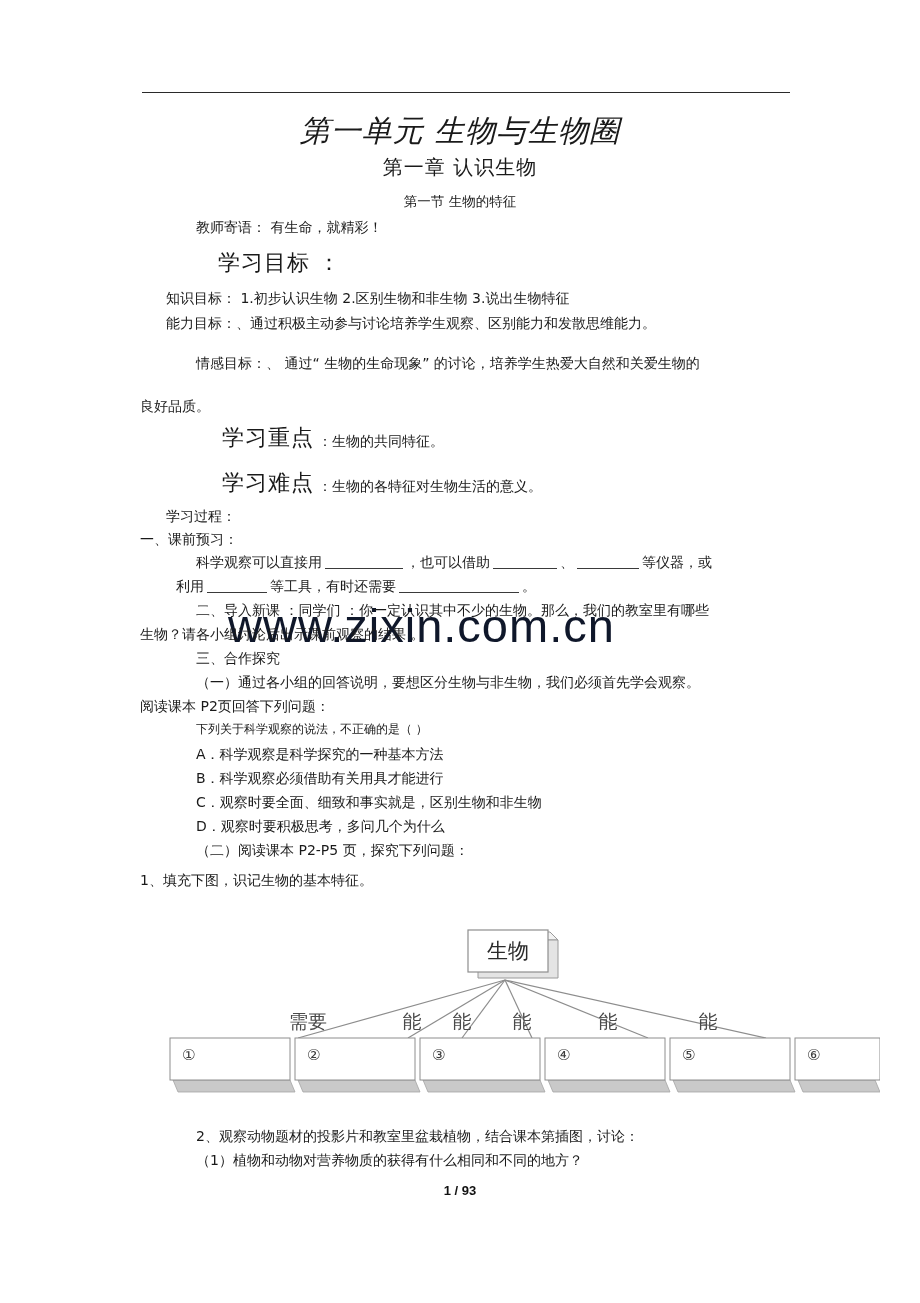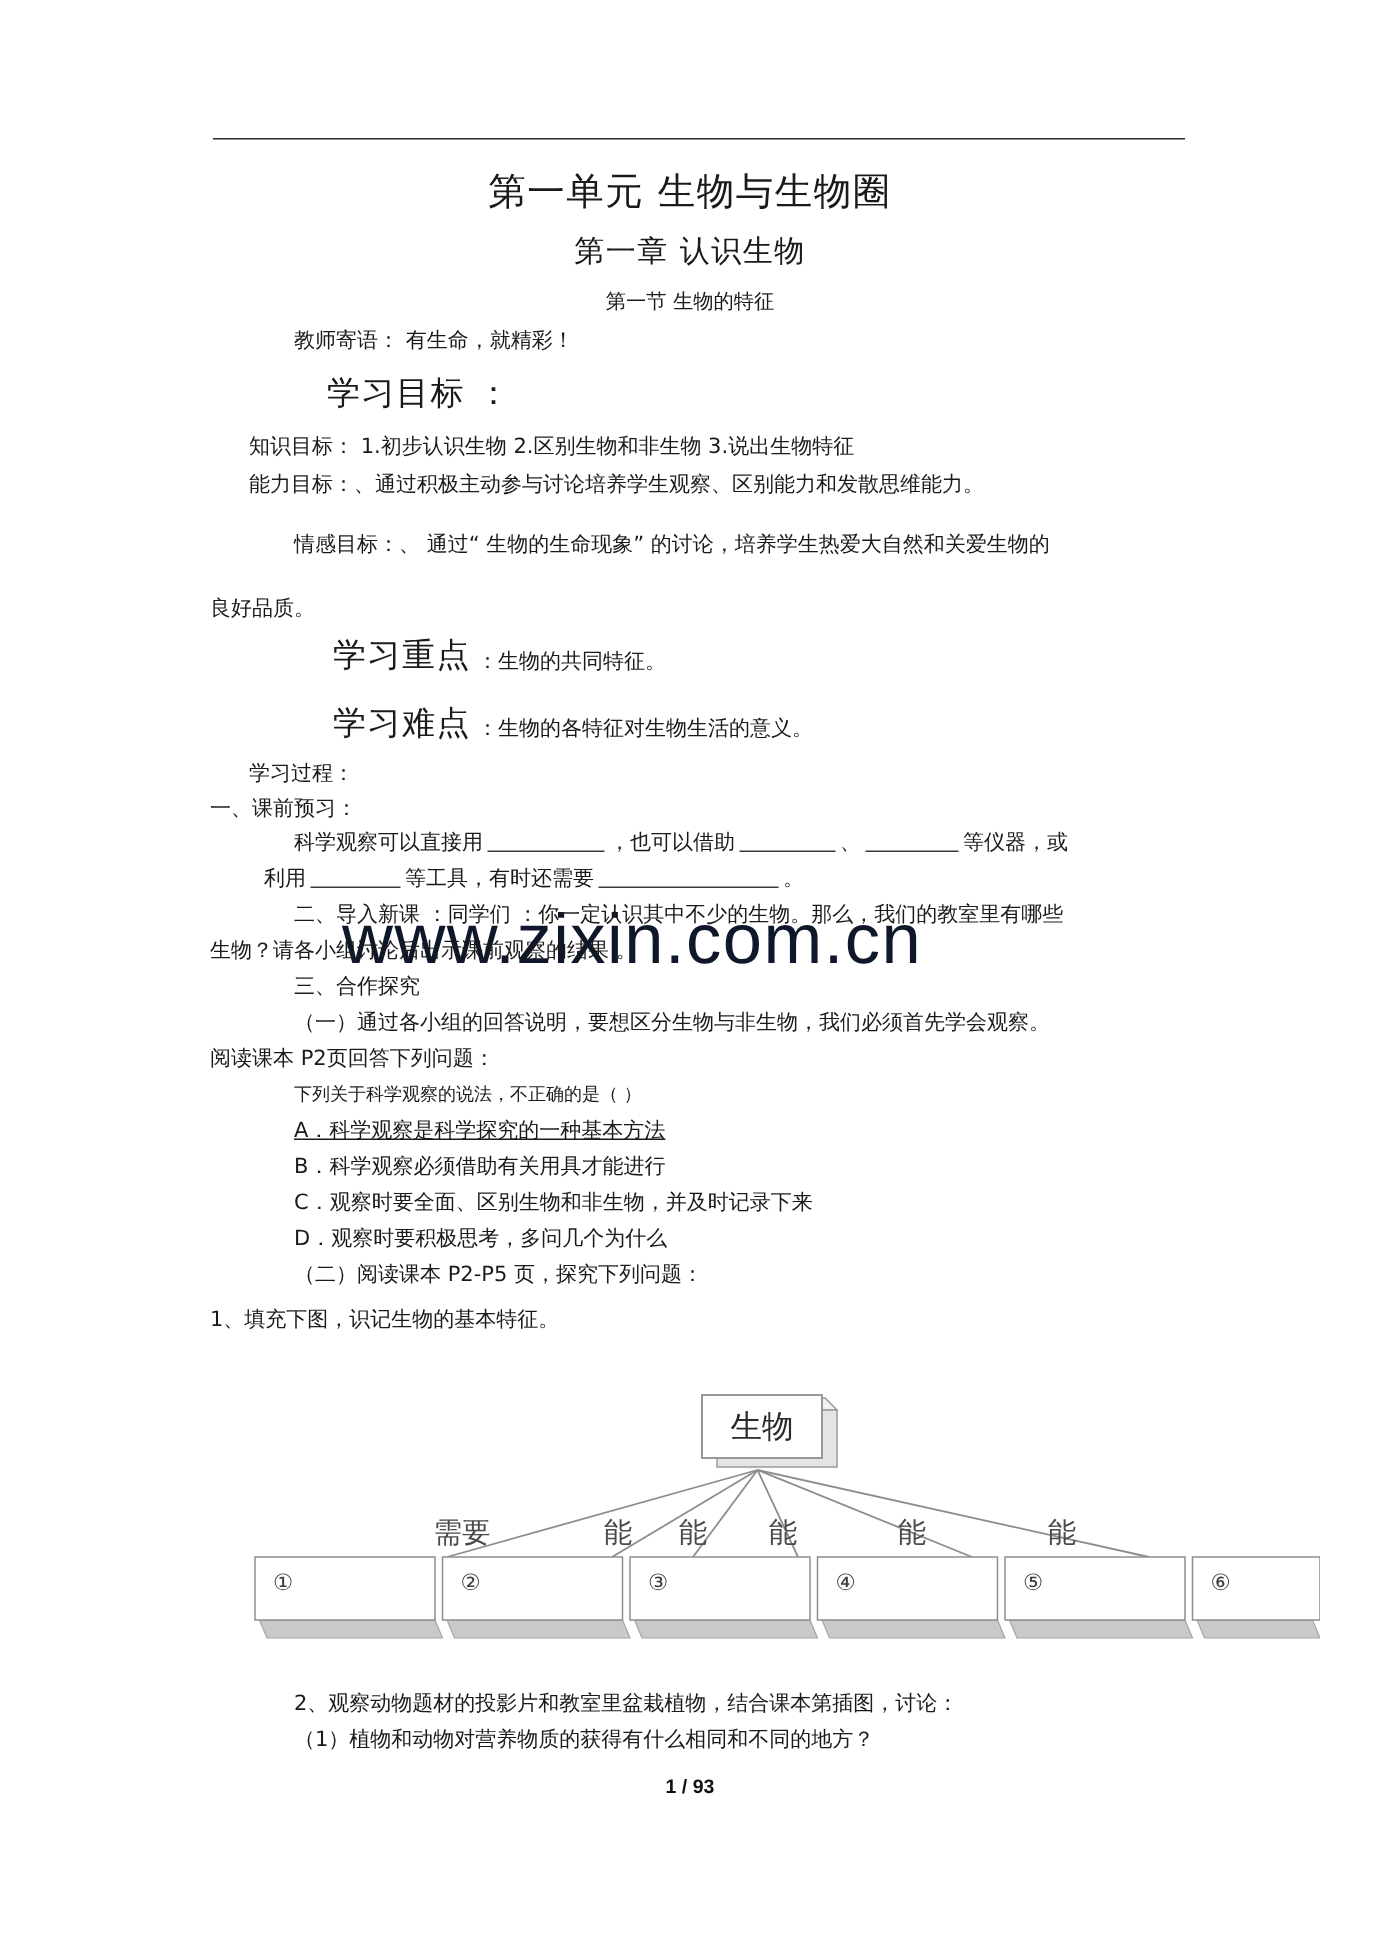--- a/index.html
+++ b/index.html
@@ -52,22 +52,23 @@
   
   .line {
     position: absolute;
     white-space: nowrap;
     line-height: 1.2;
   }
   .ttl-unit {
     left: 0; right: 0;
     top: 113px;
     text-align: center;
-    font-size: 25px;
+    font-size: 30px;
     letter-spacing: 1px;
+    font-style: italic;
   }
   .ttl-chapter {
     left: 0; right: 0;
     top: 155px;
     text-align: center;
     font-size: 20px;
     letter-spacing: 1px;
   }
   .ttl-section {
     left: 0; right: 0;
@@ -91,21 +92,21 @@
   .proc      { left: 166px; top: 508px; font-size: 14px; }
   .s1-head   { left: 140px; top: 531px; font-size: 14px; }
   .s1-l1     { left: 196px; top: 554px; font-size: 14px; }
   .s1-l2     { left: 140px; top: 578px; font-size: 14px; margin-left: 36px; }
   .s2-l1     { left: 196px; top: 602px; font-size: 14px; }
   .s2-l2     { left: 140px; top: 626px; font-size: 14px; }
   .s3-head   { left: 196px; top: 650px; font-size: 14px; }
   .s3-l1     { left: 196px; top: 674px; font-size: 14px; }
   .s3-l2     { left: 140px; top: 698px; font-size: 14px; }
   .q-stem    { left: 196px; top: 722px; font-size: 12px; }
-  .opt-a     { left: 196px; top: 746px; font-size: 14px; text-decoration: underline; }
+  .opt-a     { left: 196px; top: 746px; font-size: 14px; }
   .opt-b     { left: 196px; top: 770px; font-size: 14px; }
   .opt-c     { left: 196px; top: 794px; font-size: 14px; }
   .opt-d     { left: 196px; top: 818px; font-size: 14px; }
   .s3-p2     { left: 196px; top: 842px; font-size: 14px; }
   .q1        { left: 140px; top: 872px; font-size: 14px; }
 
   .q2        { left: 196px; top: 1128px; font-size: 14px; }
   .q2-1      { left: 196px; top: 1152px; font-size: 14px; }
 
   .blank {
@@ -195,21 +196,21 @@
     <div class="line s2-l1">二、导入新课 ：同学们 ：你一定认识其中不少的生物。那么，我们的教室里有哪些</div>
     <div class="line s2-l2">生物？请各小组讨论后出示课前观察的结果      。</div>
 
     <div class="line s3-head">三、合作探究</div>
     <div class="line s3-l1">（一）通过各小组的回答说明，要想区分生物与非生物，我们必须首先学会观察。</div>
     <div class="line s3-l2">阅读课本  P2页回答下列问题：</div>
 
     <div class="line q-stem">下列关于科学观察的说法，不正确的是（              ）</div>
     <div class="line opt-a">A．科学观察是科学探究的一种基本方法</div>
     <div class="line opt-b">B．科学观察必须借助有关用具才能进行</div>
-    <div class="line opt-c">C．观察时要全面、区别生物和非生物，并及时记录下来</div>
+    <div class="line opt-c">C．观察时要全面、细致和事实就是，区别生物和非生物</div>
     <div class="line opt-d">D．观察时要积极思考，多问几个为什么</div>
 
     <div class="line s3-p2">（二）阅读课本   P2-P5 页，探究下列问题：</div>
     <div class="line q1">1、填充下图，识记生物的基本特征。</div>
 
     <div class="diagram">
       <svg width="740" height="190" viewBox="0 0 740 190" xmlns="http://www.w3.org/2000/svg">
         <defs>
           <g id="boxshape"></g>
         </defs>

